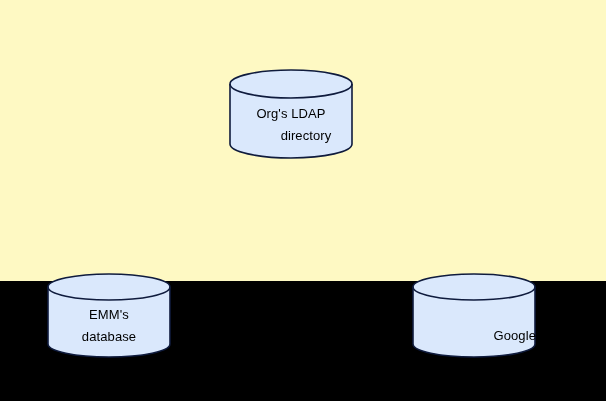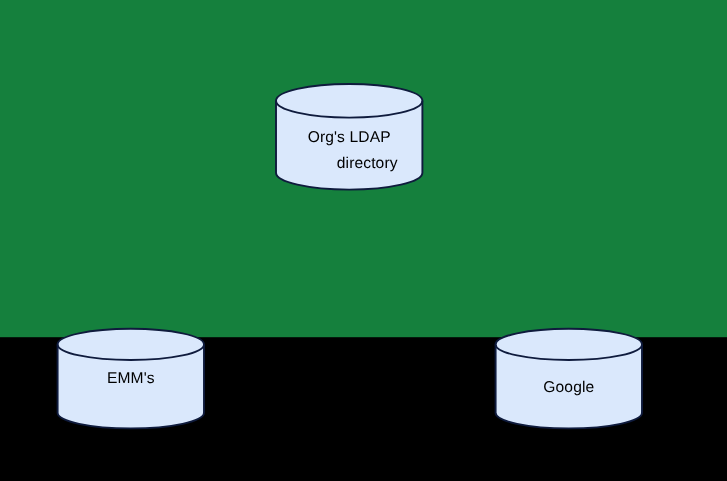--- a/index.html
+++ b/index.html
@@ -11,21 +11,21 @@
   body {
     width: 606px;
     height: 401px;
     overflow: hidden;
     font-family: "Liberation Sans", sans-serif;
   }
   #canvas {
     position: relative;
     width: 606px;
     height: 281px;
-    background: #15803d;
+    background: #fef9c3;
   }
   .cylinder {
     position: absolute;
     box-sizing: border-box;
   }
   .cylinder svg {
     position: absolute;
     left: 0;
     top: 0;
     width: 100%;
@@ -64,21 +64,22 @@
   #shape-emm .cyl-label {
     top: 33px;
   }
   #shape-google {
     left: 412px;
     top: 273px;
     width: 124px;
     height: 85px;
   }
   #shape-google .cyl-label {
-    top: 41px;
+    top: 54px;
+    text-align: right;
   }
 </style>
 </head>
 <body>
 
 <div id="canvas">
 
   <div class="cylinder" id="shape-ldap">
     <svg viewBox="0 0 124 90" preserveAspectRatio="none">
       <path d="M 1 15 L 1 75 A 61 14 0 0 0 123 75 L 123 15 A 61 14 0 0 0 1 15 Z" fill="#dae8fc" stroke="#0f1b3d" stroke-width="1.6" stroke-linejoin="round"></path>
@@ -87,20 +88,21 @@
     <div class="cyl-label">Org's LDAP</div>
     <div class="cyl-label" style="top:58px;padding-left:30px;">directory</div>
   </div>
 
   <div class="cylinder" id="shape-emm">
     <svg viewBox="0 0 124 85" preserveAspectRatio="none">
       <path d="M 1 14 L 1 71 A 61 13 0 0 0 123 71 L 123 14 A 61 13 0 0 0 1 14 Z" fill="#dae8fc" stroke="#0f1b3d" stroke-width="1.6" stroke-linejoin="round"></path>
       <path d="M 1 14 A 61 13 0 0 0 123 14" fill="none" stroke="#0f1b3d" stroke-width="1.6"></path>
     </svg>
     <div class="cyl-label">EMM's</div>
+    <div class="cyl-label" style="top:55px;">database</div>
   </div>
 
   <div class="cylinder" id="shape-google">
     <svg viewBox="0 0 124 85" preserveAspectRatio="none">
       <path d="M 1 14 L 1 71 A 61 13 0 0 0 123 71 L 123 14 A 61 13 0 0 0 1 14 Z" fill="#dae8fc" stroke="#0f1b3d" stroke-width="1.6" stroke-linejoin="round"></path>
       <path d="M 1 14 A 61 13 0 0 0 123 14" fill="none" stroke="#0f1b3d" stroke-width="1.6"></path>
     </svg>
     <div class="cyl-label">Google</div>
   </div>
 

